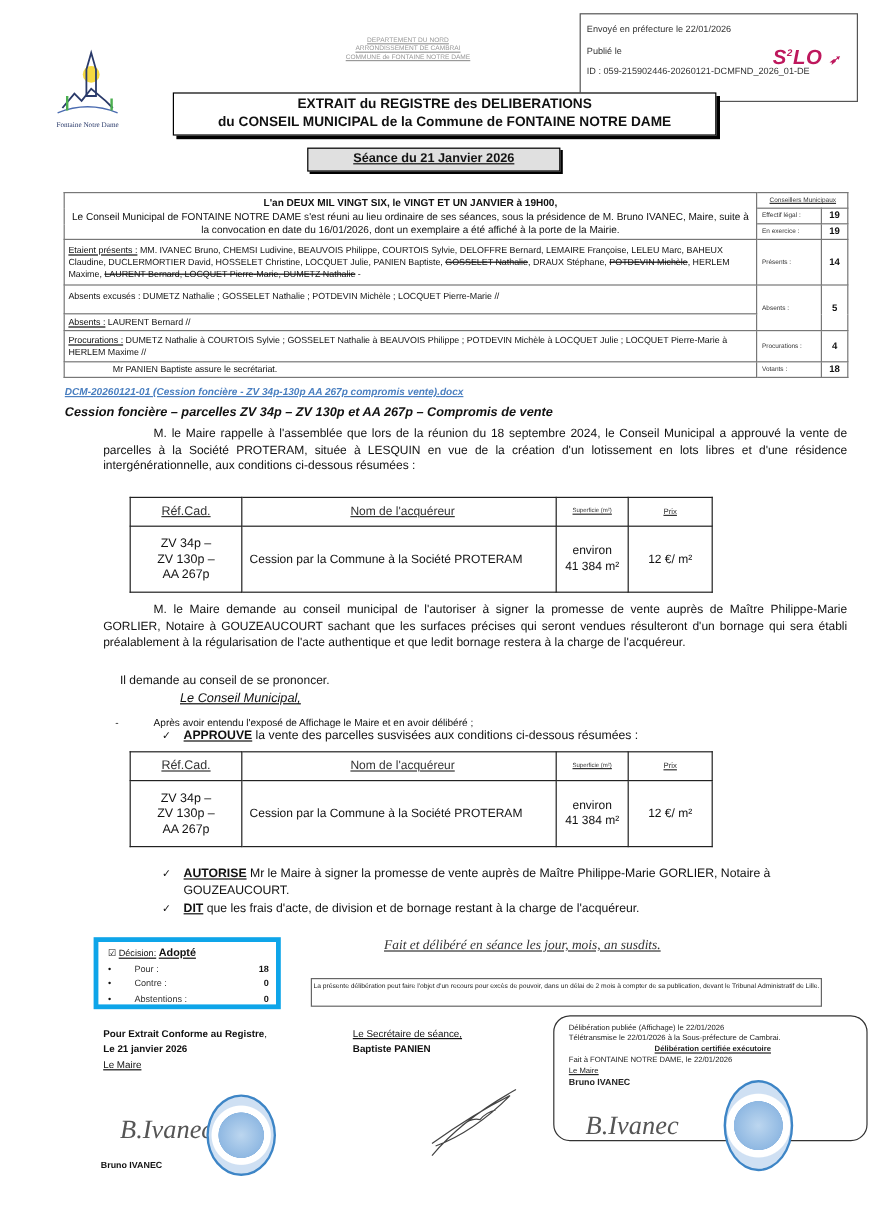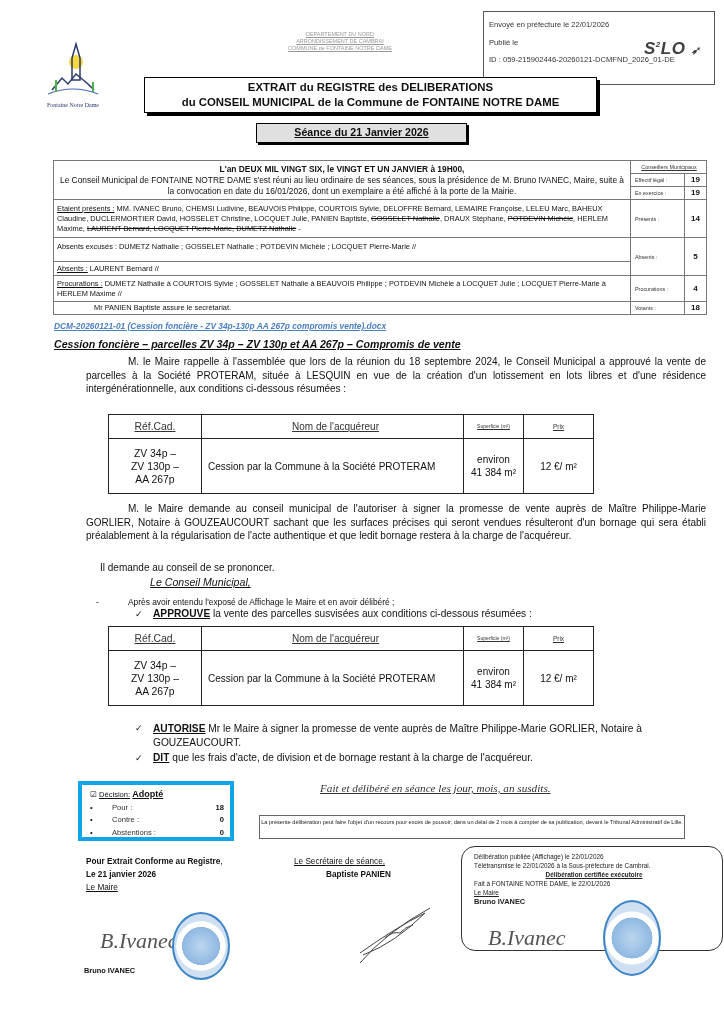--- a/index.html
+++ b/index.html
@@ -6,35 +6,35 @@
   html, body { width: 724px; height: 1024px; background: #fff; overflow: hidden; }
   body { position: relative; font-family: "Liberation Sans", sans-serif; color: #111; }
   .abs { position: absolute; }
   u, .ul { text-decoration: underline; }
 
   
   .logo { left: 38px; top: 40px; width: 70px; height: 70px; }
   .logo-caption { position: absolute; bottom: 2px; left: 0; width: 100%; text-align: center; font-family: "Liberation Serif", serif; font-size: 6px; color: #2a3a6a; }
   .dept { left: 250px; top: 31px; width: 180px; text-align: center; font-size: 5.5px; line-height: 7px; color: #999; text-decoration: underline; }
   .stamp-box { left: 483px; top: 11px; width: 232px; height: 74px; border: 1px solid #555; background: #fff; padding: 4px 5px; font-size: 7.6px; line-height: 17.5px; color: #333; }
-  .s2lo { position: absolute; left: 160px; top: 24px; font-size: 17px; font-style: italic; font-weight: bold; color: #404040; letter-spacing: 0.5px; }
+  .s2lo { position: absolute; left: 160px; top: 24px; font-size: 17px; font-style: italic; font-weight: bold; color: #be185d; letter-spacing: 0.5px; }
   .s2lo sup { font-size: 8px; }
   .title-box { left: 144px; top: 77px; width: 453px; height: 36px; border: 1.5px solid #000; box-shadow: 3px 3px 0 #000; text-align: center; font-weight: bold; font-size: 11.4px; line-height: 15px; padding-top: 2px; background: #fff; }
   .seance-box { left: 256px; top: 123px; width: 211px; height: 20px; border: 1.5px solid #000; box-shadow: 2px 2px 0 #000; background: #e0e0e0; text-align: center; font-weight: bold; font-size: 10.6px; line-height: 17px; }
 
   
   .att { left: 53px; top: 160px; width: 654px; border-collapse: collapse; font-size: 7.4px; }
   .att td { border: 1px solid #777; vertical-align: middle; padding: 1px 3px; line-height: 10px; }
   .att .lab { font-size: 5.4px; color: #333; width: 54px; padding-left: 4px; }
   .att .num { font-weight: bold; font-size: 8px; width: 22px; text-align: center; }
   .att .big { font-size: 8.4px; line-height: 11px; text-align: center; }
   .strike { text-decoration: line-through; margin-top: 28px; }
   .doc-link { left: 54px; top: 321px; font-size: 8.4px; font-weight: bold; font-style: italic; color: #4a7fc0; text-decoration: underline; }
 
-  .section-title { left: 54px; top: 338px; font-size: 10.6px; font-weight: bold; font-style: italic; text-decoration: underline; }
+  .section-title { left: 54px; top: 338px; font-size: 10.6px; font-weight: bold; font-style: italic; }
   .para { font-size: 10px; line-height: 13.6px; text-align: justify; }
   .p1 { left: 86px; top: 355px; width: 620px; }
   .indent { display: inline-block; width: 42px; }
 
   .cad { border-collapse: collapse; font-size: 10px; }
   .cad td { border: 1.3px solid #222; text-align: center; vertical-align: middle; }
   .cad .h { font-size: 6.5px; height: 24px; text-decoration: underline; color: #333; }
   .cad .h.small { font-size: 5px; }
   .cad .c1 { width: 93px; line-height: 13px; font-size: 10.4px; }
   .cad .c2 { width: 262px; font-size: 10px; text-align: left; padding-left: 6px; }
@@ -253,21 +253,21 @@
 <div class="abs recours">La présente délibération peut faire l'objet d'un recours pour excès de pouvoir, dans un délai de 2 mois à compter de sa publication, devant le Tribunal Administratif de Lille.</div>
 
 <div class="abs extrait">
   <div><b>Pour Extrait Conforme au Registre</b>,</div>
   <div><b>Le 21 janvier 2026</b></div>
   <div class="ul">Le Maire</div>
 </div>
 
 <div class="abs secretaire">
   <div class="ul">Le Secrétaire de séance,</div>
-  <div style="font-weight:bold;margin-left:32px;">Baptiste PANIEN</div>
+  <div style="font-weight:bold;">Baptiste PANIEN</div>
 </div>
 
 <div class="abs certif">
   <div>Délibération publiée (Affichage) le 22/01/2026</div>
   <div>Télétransmise le 22/01/2026 à la Sous-préfecture de Cambrai.</div>
   <div class="center">Délibération certifiée exécutoire</div>
   <div>Fait à FONTAINE NOTRE DAME, le 22/01/2026</div>
   <div class="ul">Le Maire</div>
   <div class="mayor">Bruno IVANEC</div>
 </div>

